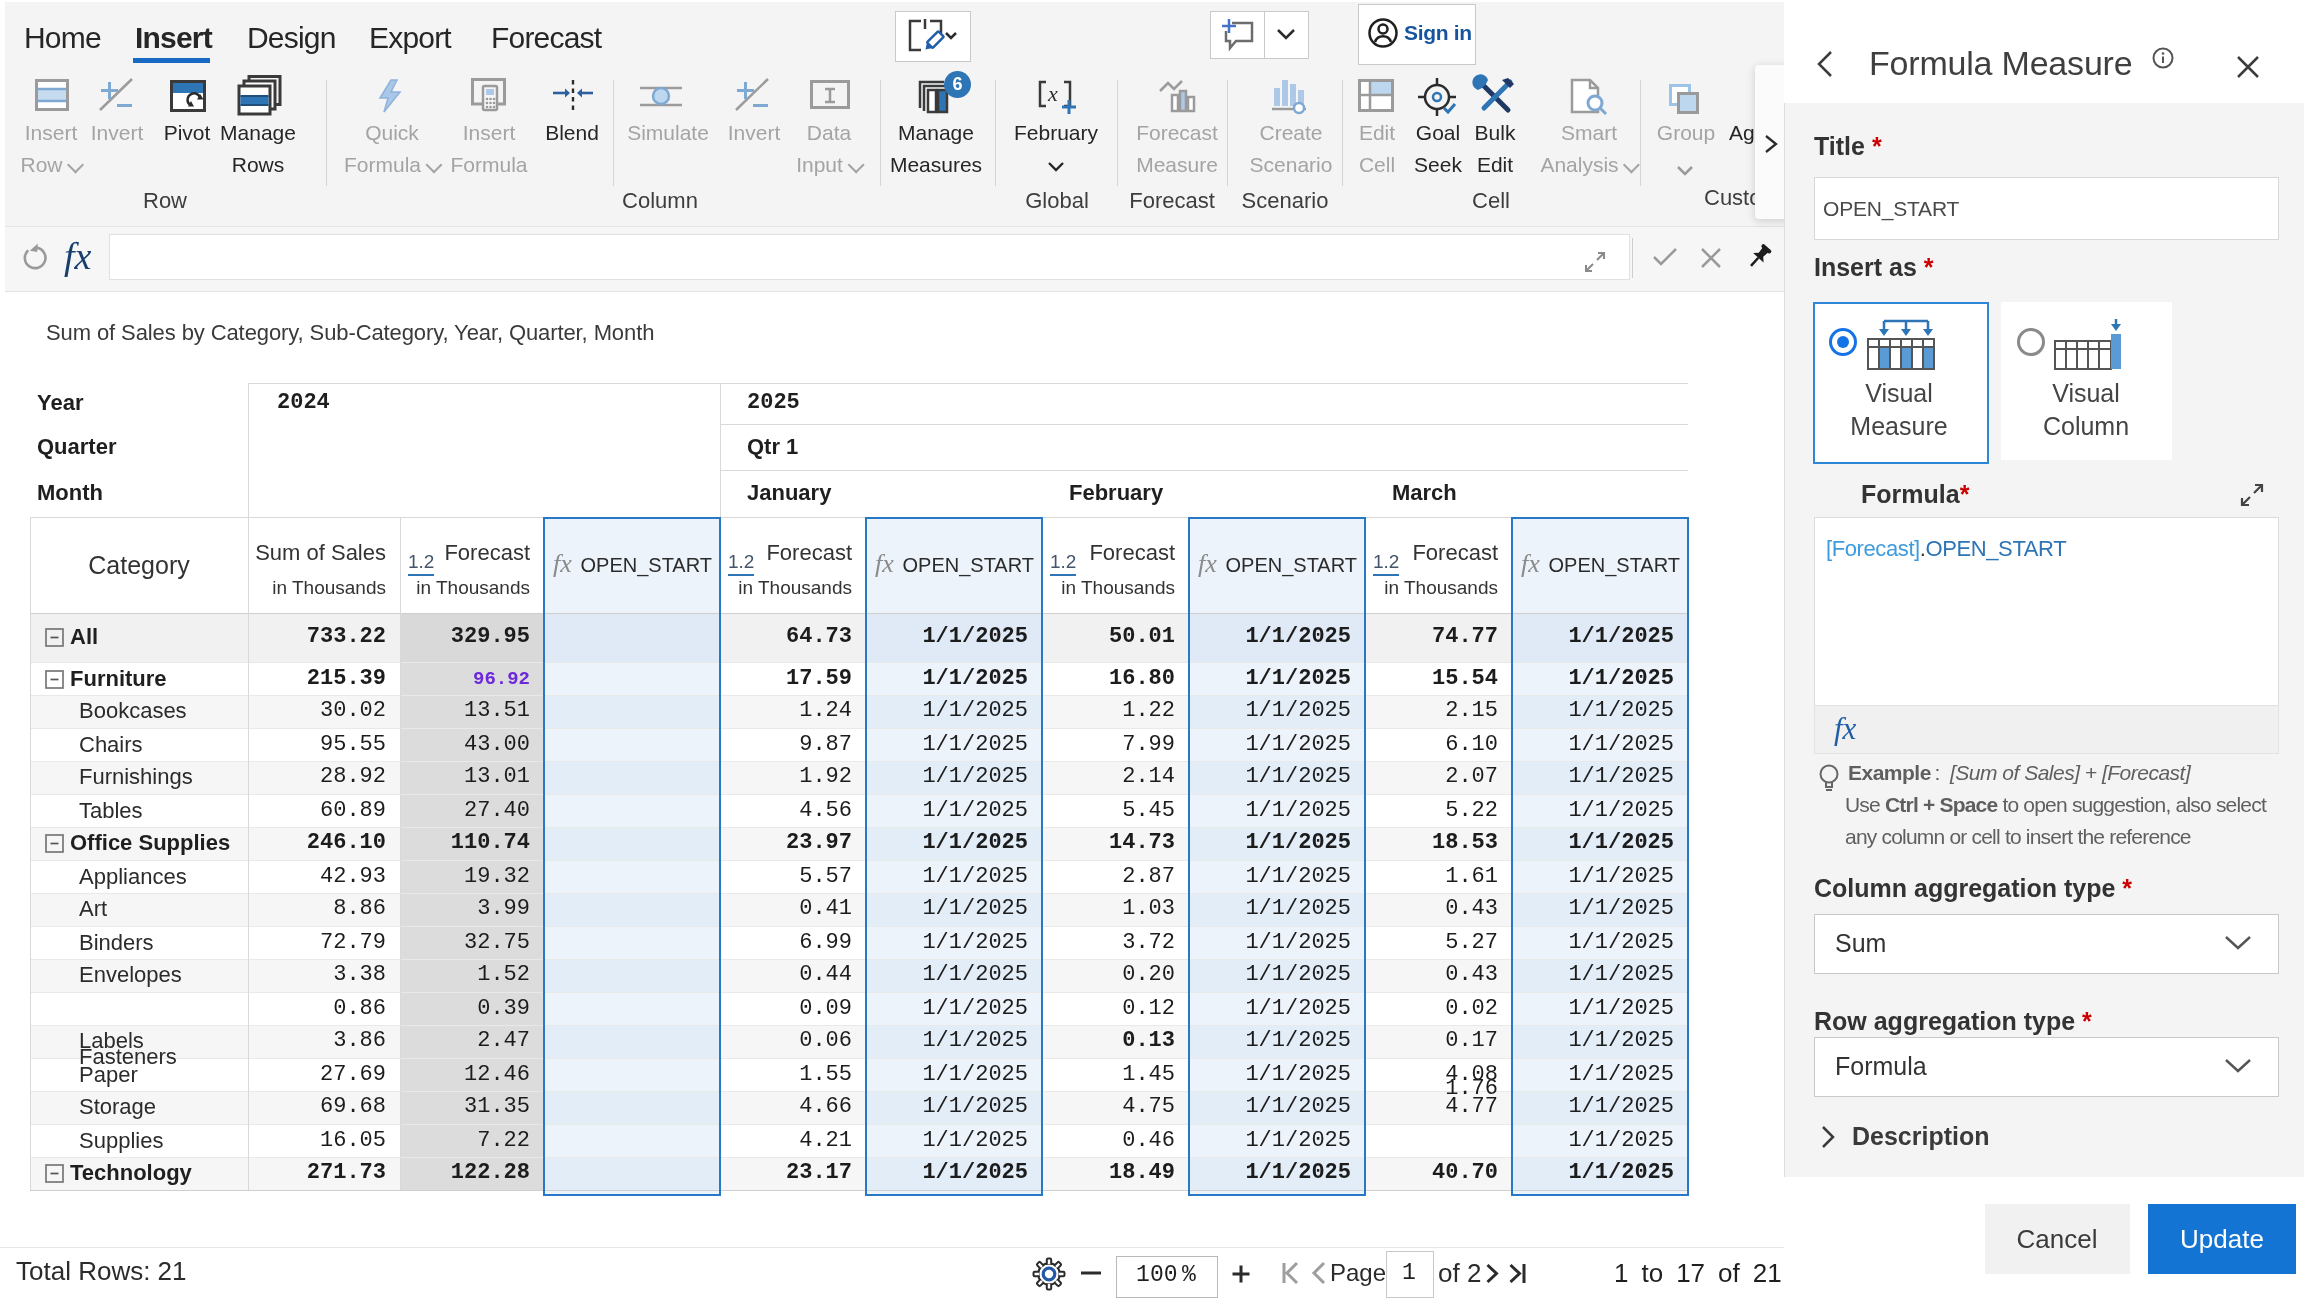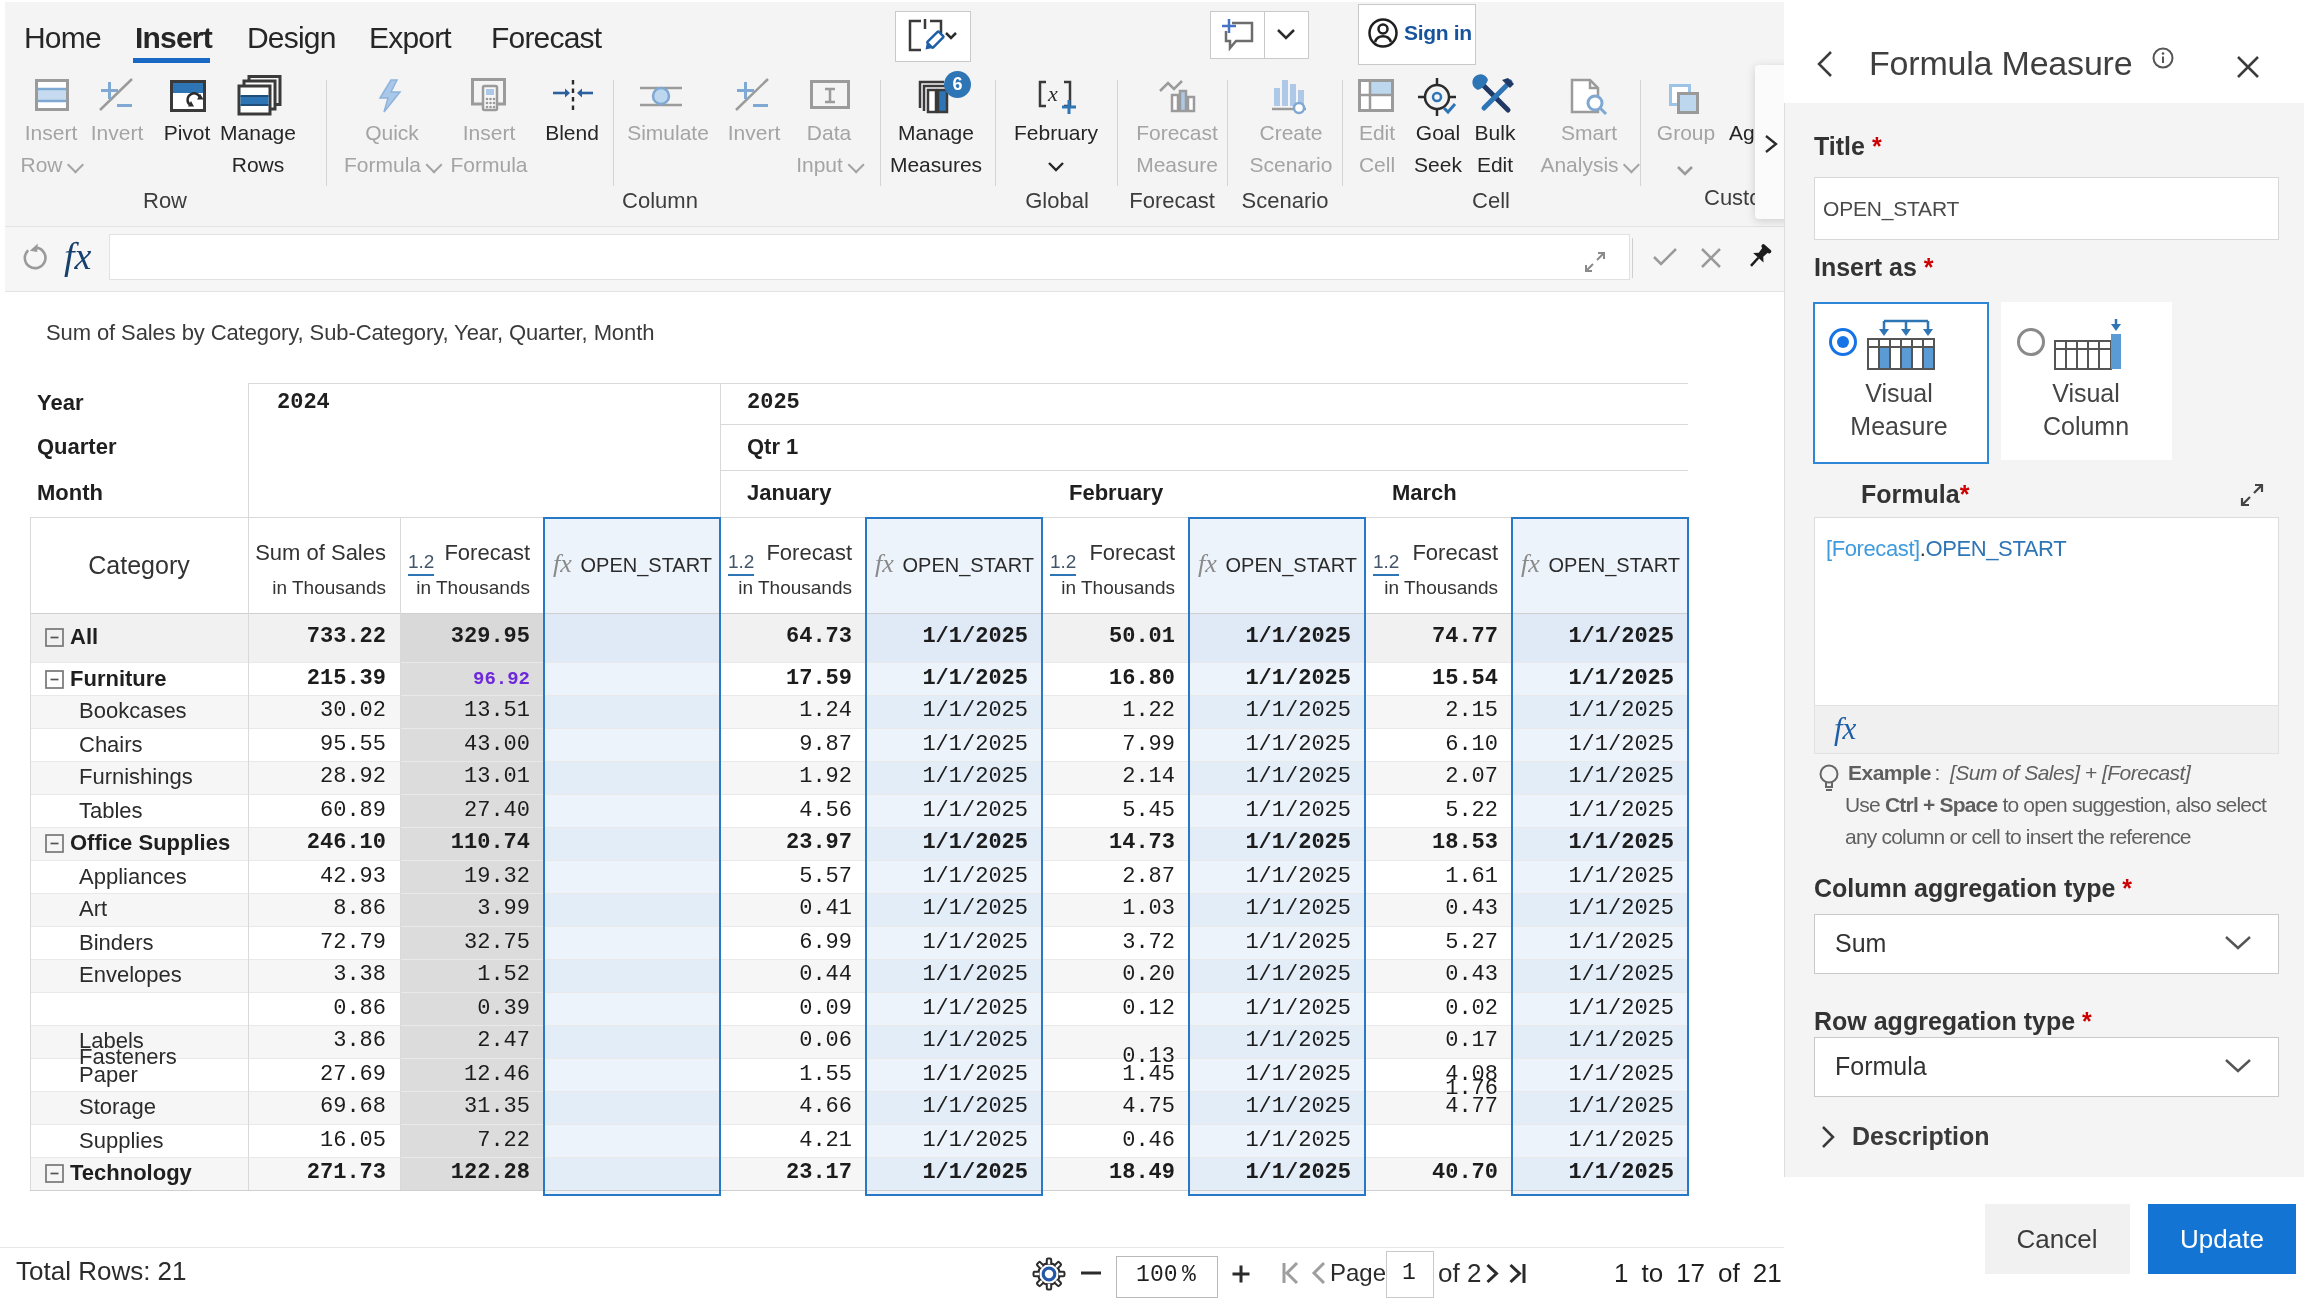--- a/index.html
+++ b/index.html
@@ -527,21 +527,21 @@
 <div class="t" style="right:1452px;top:996px;font-size:22px;line-height:26px;color:#1c1c1c;font-weight:400;font-family:'Liberation Mono',monospace;">0.09</div>
 <div class="t" style="right:1129px;top:996px;font-size:22px;line-height:26px;color:#1c1c1c;font-weight:400;font-family:'Liberation Mono',monospace;">0.12</div>
 <div class="t" style="right:806px;top:996px;font-size:22px;line-height:26px;color:#1c1c1c;font-weight:400;font-family:'Liberation Mono',monospace;">0.02</div>
 <div class="t" style="right:1276px;top:996px;font-size:22px;line-height:26px;color:#1c1c1c;font-weight:400;font-family:'Liberation Mono',monospace;">1/1/2025</div>
 <div class="t" style="right:953px;top:996px;font-size:22px;line-height:26px;color:#1c1c1c;font-weight:400;font-family:'Liberation Mono',monospace;">1/1/2025</div>
 <div class="t" style="right:630px;top:996px;font-size:22px;line-height:26px;color:#1c1c1c;font-weight:400;font-family:'Liberation Mono',monospace;">1/1/2025</div>
 <div class="t" style="left:79px;top:1028px;font-size:22px;line-height:26px;color:#2b2b2b;font-weight:400;">Labels</div>
 <div class="t" style="right:1918px;top:1028px;font-size:22px;line-height:26px;color:#1c1c1c;font-weight:400;font-family:'Liberation Mono',monospace;">3.86</div>
 <div class="t" style="right:1774px;top:1028px;font-size:22px;line-height:26px;color:#1c1c1c;font-weight:400;font-family:'Liberation Mono',monospace;">2.47</div>
 <div class="t" style="right:1452px;top:1028px;font-size:22px;line-height:26px;color:#1c1c1c;font-weight:400;font-family:'Liberation Mono',monospace;">0.06</div>
-<div class="t" style="right:1129px;top:1028px;font-size:22px;line-height:26px;color:#1c1c1c;font-weight:400;font-family:'Liberation Mono',monospace;margin-top:16px;">0.13</div>
+<div class="t" style="right:1129px;top:1028px;font-size:22px;line-height:26px;color:#1c1c1c;font-weight:700;font-family:'Liberation Mono',monospace;">0.13</div>
 <div class="t" style="right:806px;top:1028px;font-size:22px;line-height:26px;color:#1c1c1c;font-weight:400;font-family:'Liberation Mono',monospace;margin-left:27px;">0.17</div>
 <div class="t" style="right:1276px;top:1028px;font-size:22px;line-height:26px;color:#1c1c1c;font-weight:400;font-family:'Liberation Mono',monospace;">1/1/2025</div>
 <div class="t" style="right:953px;top:1028px;font-size:22px;line-height:26px;color:#1c1c1c;font-weight:400;font-family:'Liberation Mono',monospace;">1/1/2025</div>
 <div class="t" style="right:630px;top:1028px;font-size:22px;line-height:26px;color:#1c1c1c;font-weight:400;font-family:'Liberation Mono',monospace;">1/1/2025</div>
 <div class="t" style="left:79px;top:1062px;font-size:22px;line-height:26px;color:#2b2b2b;font-weight:400;">Paper</div>
 <div class="t" style="right:1918px;top:1062px;font-size:22px;line-height:26px;color:#1c1c1c;font-weight:400;font-family:'Liberation Mono',monospace;">27.69</div>
 <div class="t" style="right:1774px;top:1062px;font-size:22px;line-height:26px;color:#1c1c1c;font-weight:400;font-family:'Liberation Mono',monospace;">12.46</div>
 <div class="t" style="right:1452px;top:1062px;font-size:22px;line-height:26px;color:#1c1c1c;font-weight:400;font-family:'Liberation Mono',monospace;">1.55</div>
 <div class="t" style="right:1129px;top:1062px;font-size:22px;line-height:26px;color:#1c1c1c;font-weight:400;font-family:'Liberation Mono',monospace;">1.45</div>
 <div class="t" style="right:806px;top:1062px;font-size:22px;line-height:26px;color:#1c1c1c;font-weight:400;font-family:'Liberation Mono',monospace;">4.08</div>

